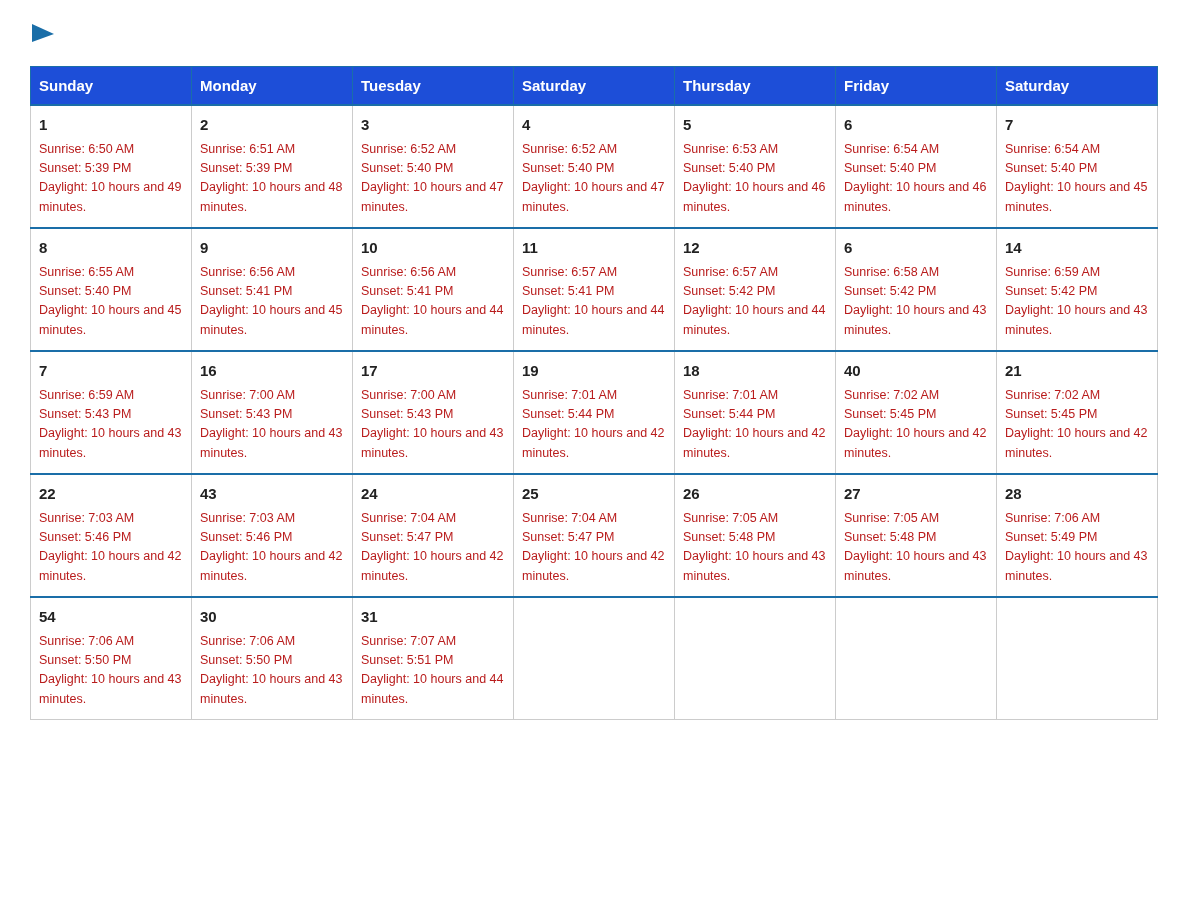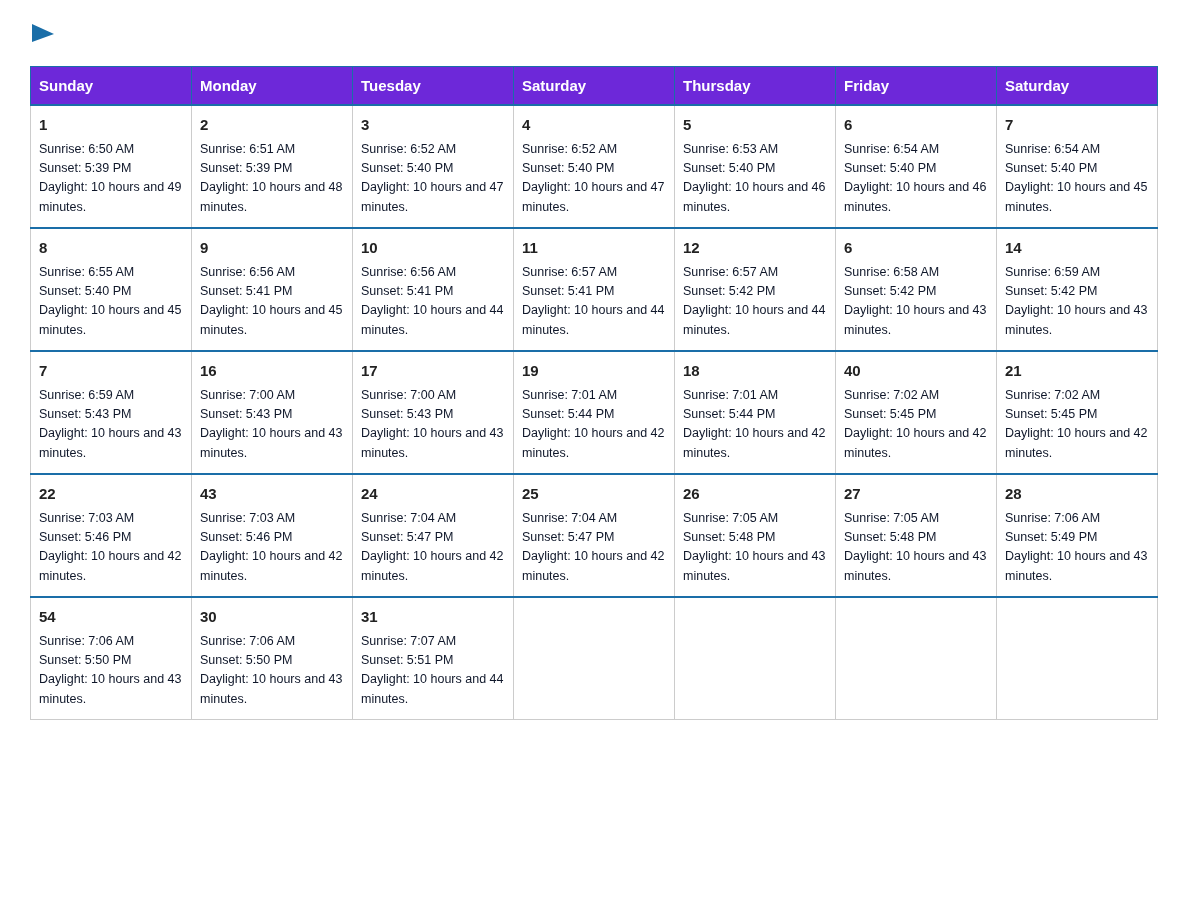--- a/index.html
+++ b/index.html
@@ -50,21 +50,21 @@
     .title-block h2 {
       font-size: 26px;
       font-weight: normal;
       color: #444;
     }
     .calendar {
       width: 100%;
       border-collapse: collapse;
     }
     .calendar thead tr th {
-      background-color: #6d28d9;
+      background-color: #1d4ed8;
       color: #fff;
       padding: 10px 8px;
       font-size: 15px;
       font-weight: bold;
       text-align: left;
       border: 1px solid #1a6ea8;
     }
     .calendar tbody tr td {
       vertical-align: top;
       padding: 8px 8px 10px 8px;
@@ -82,21 +82,21 @@
     }
     .day-num {
       font-size: 15px;
       font-weight: bold;
       color: #222;
       display: block;
       margin-bottom: 3px;
     }
     .day-info {
       font-size: 12.5px;
-      color: #0f172a;
+      color: #b91c1c;
       line-height: 1.55;
     }
   </style>
 </head>
 <body>
 
 <div class="header">
   <div class="logo">
     <div class="logo-right">
       <div style="display:flex; align-items:center;">

